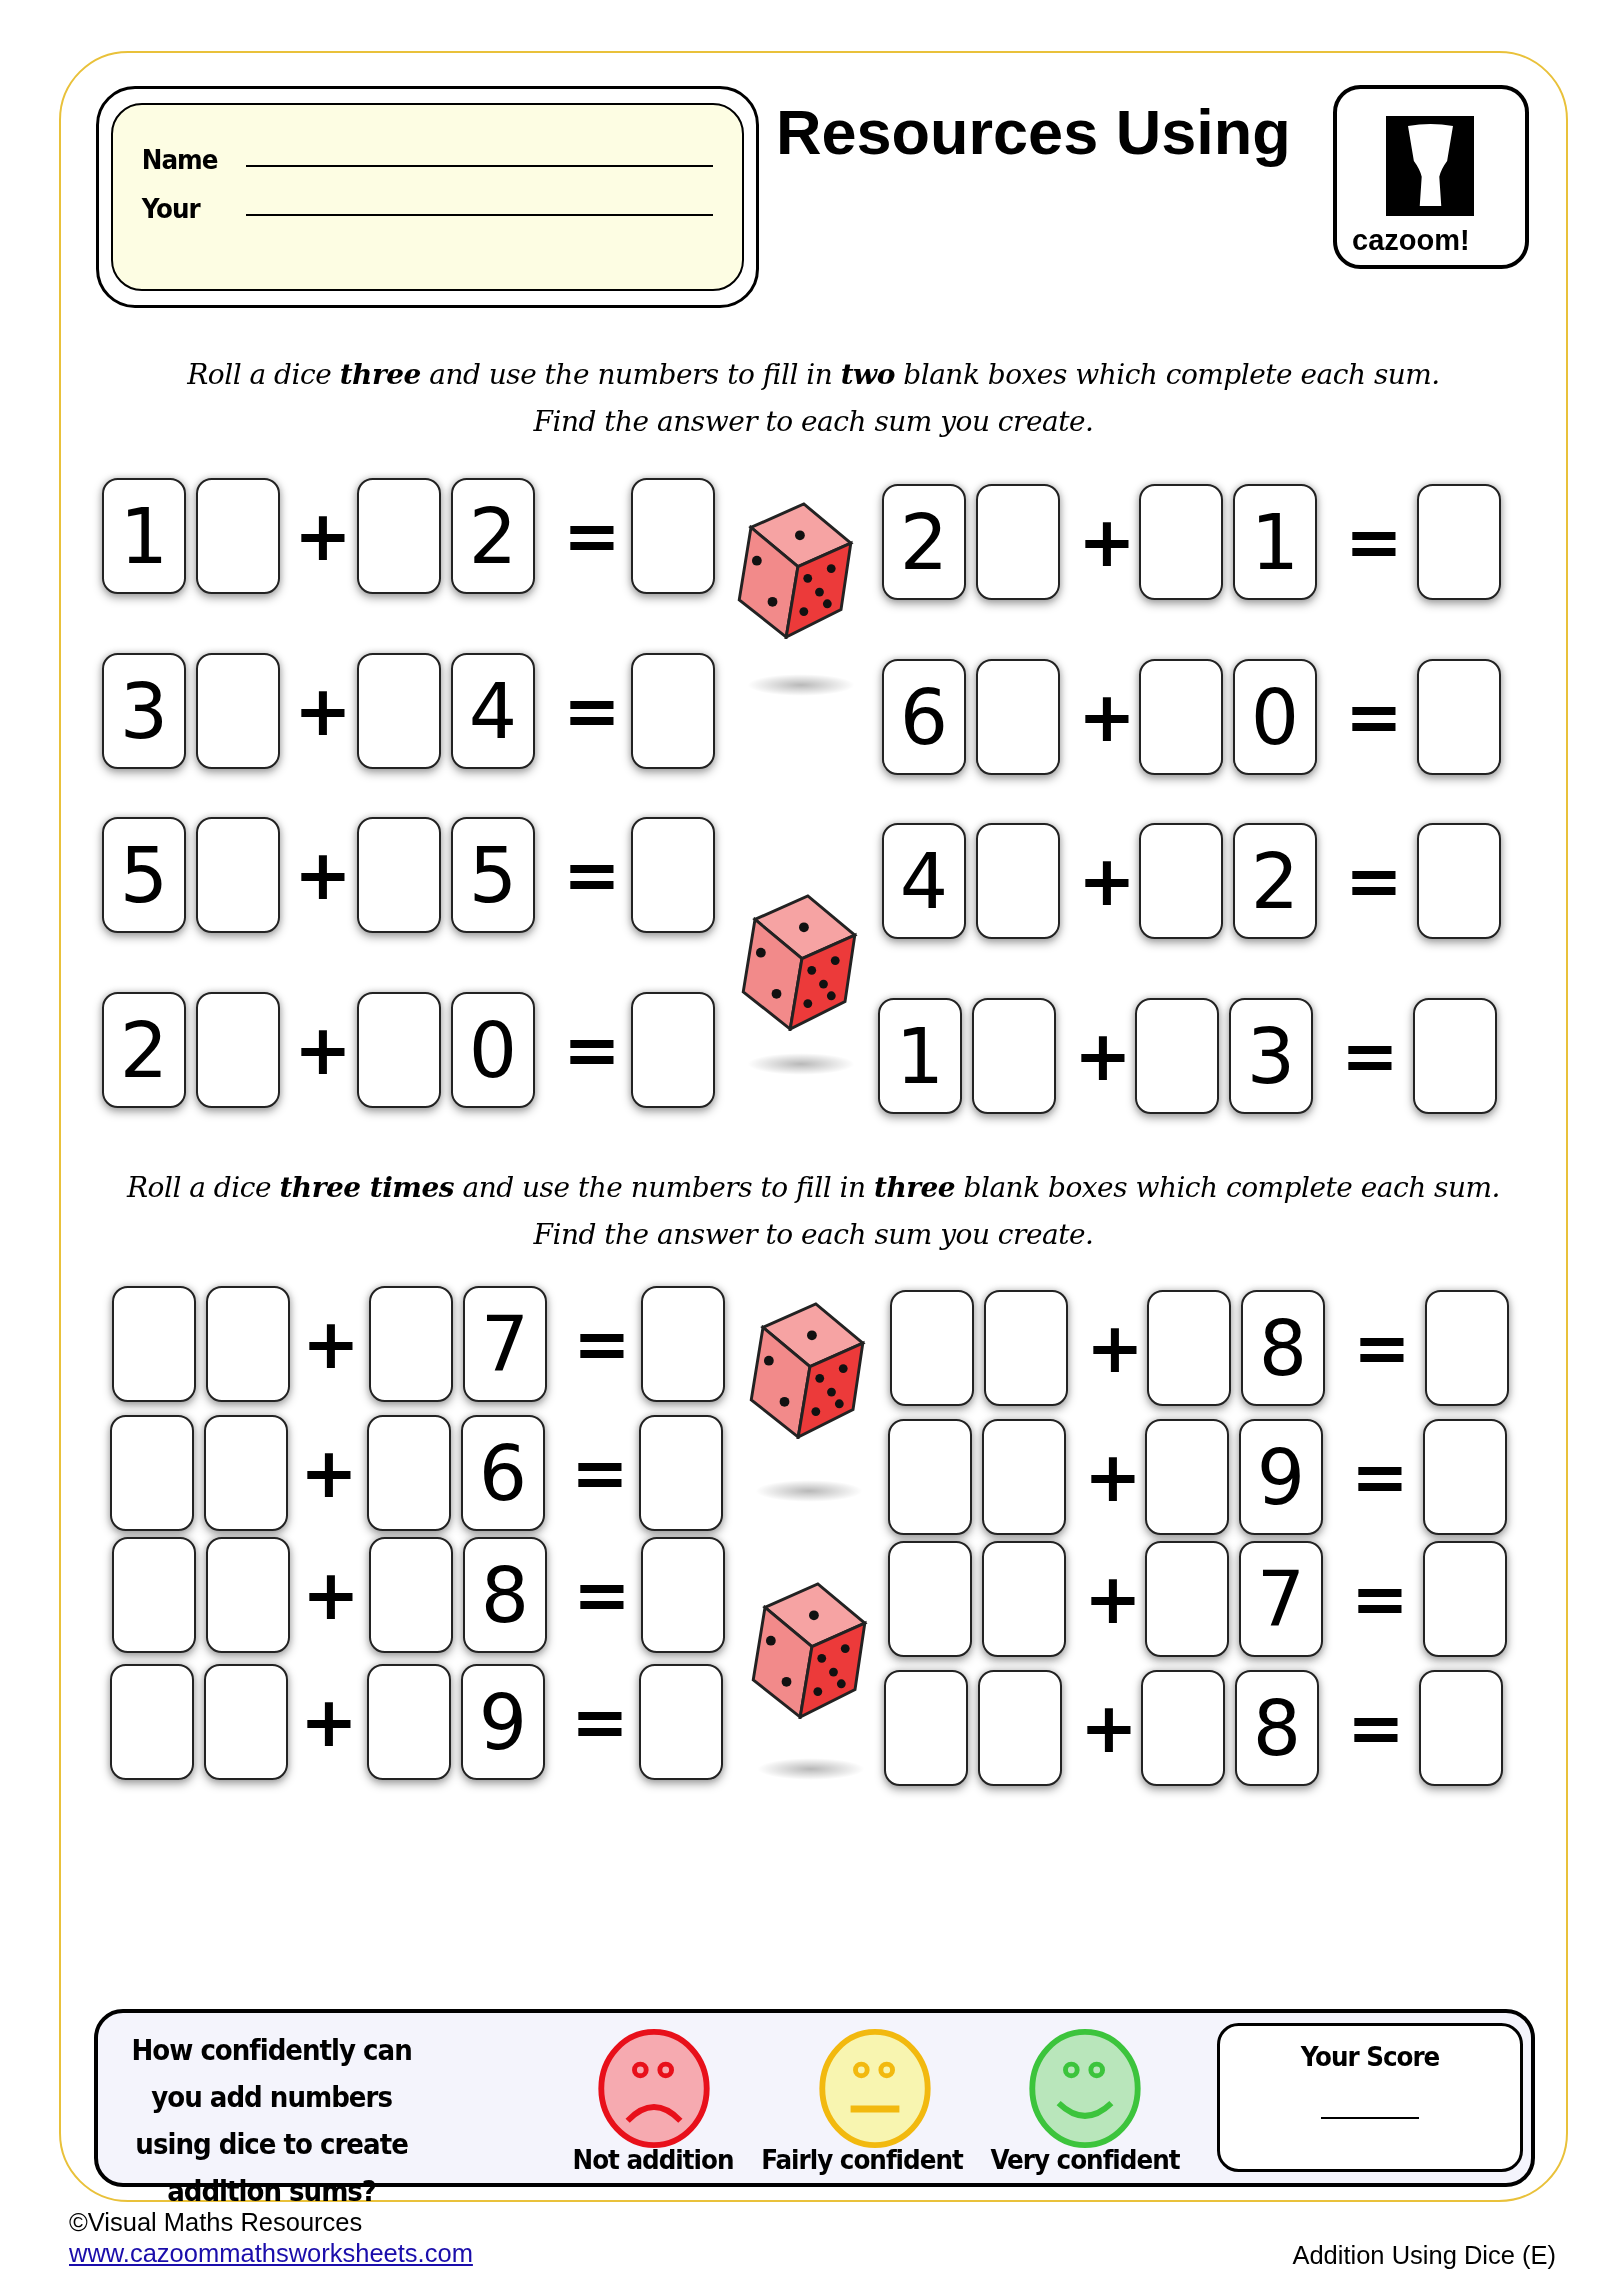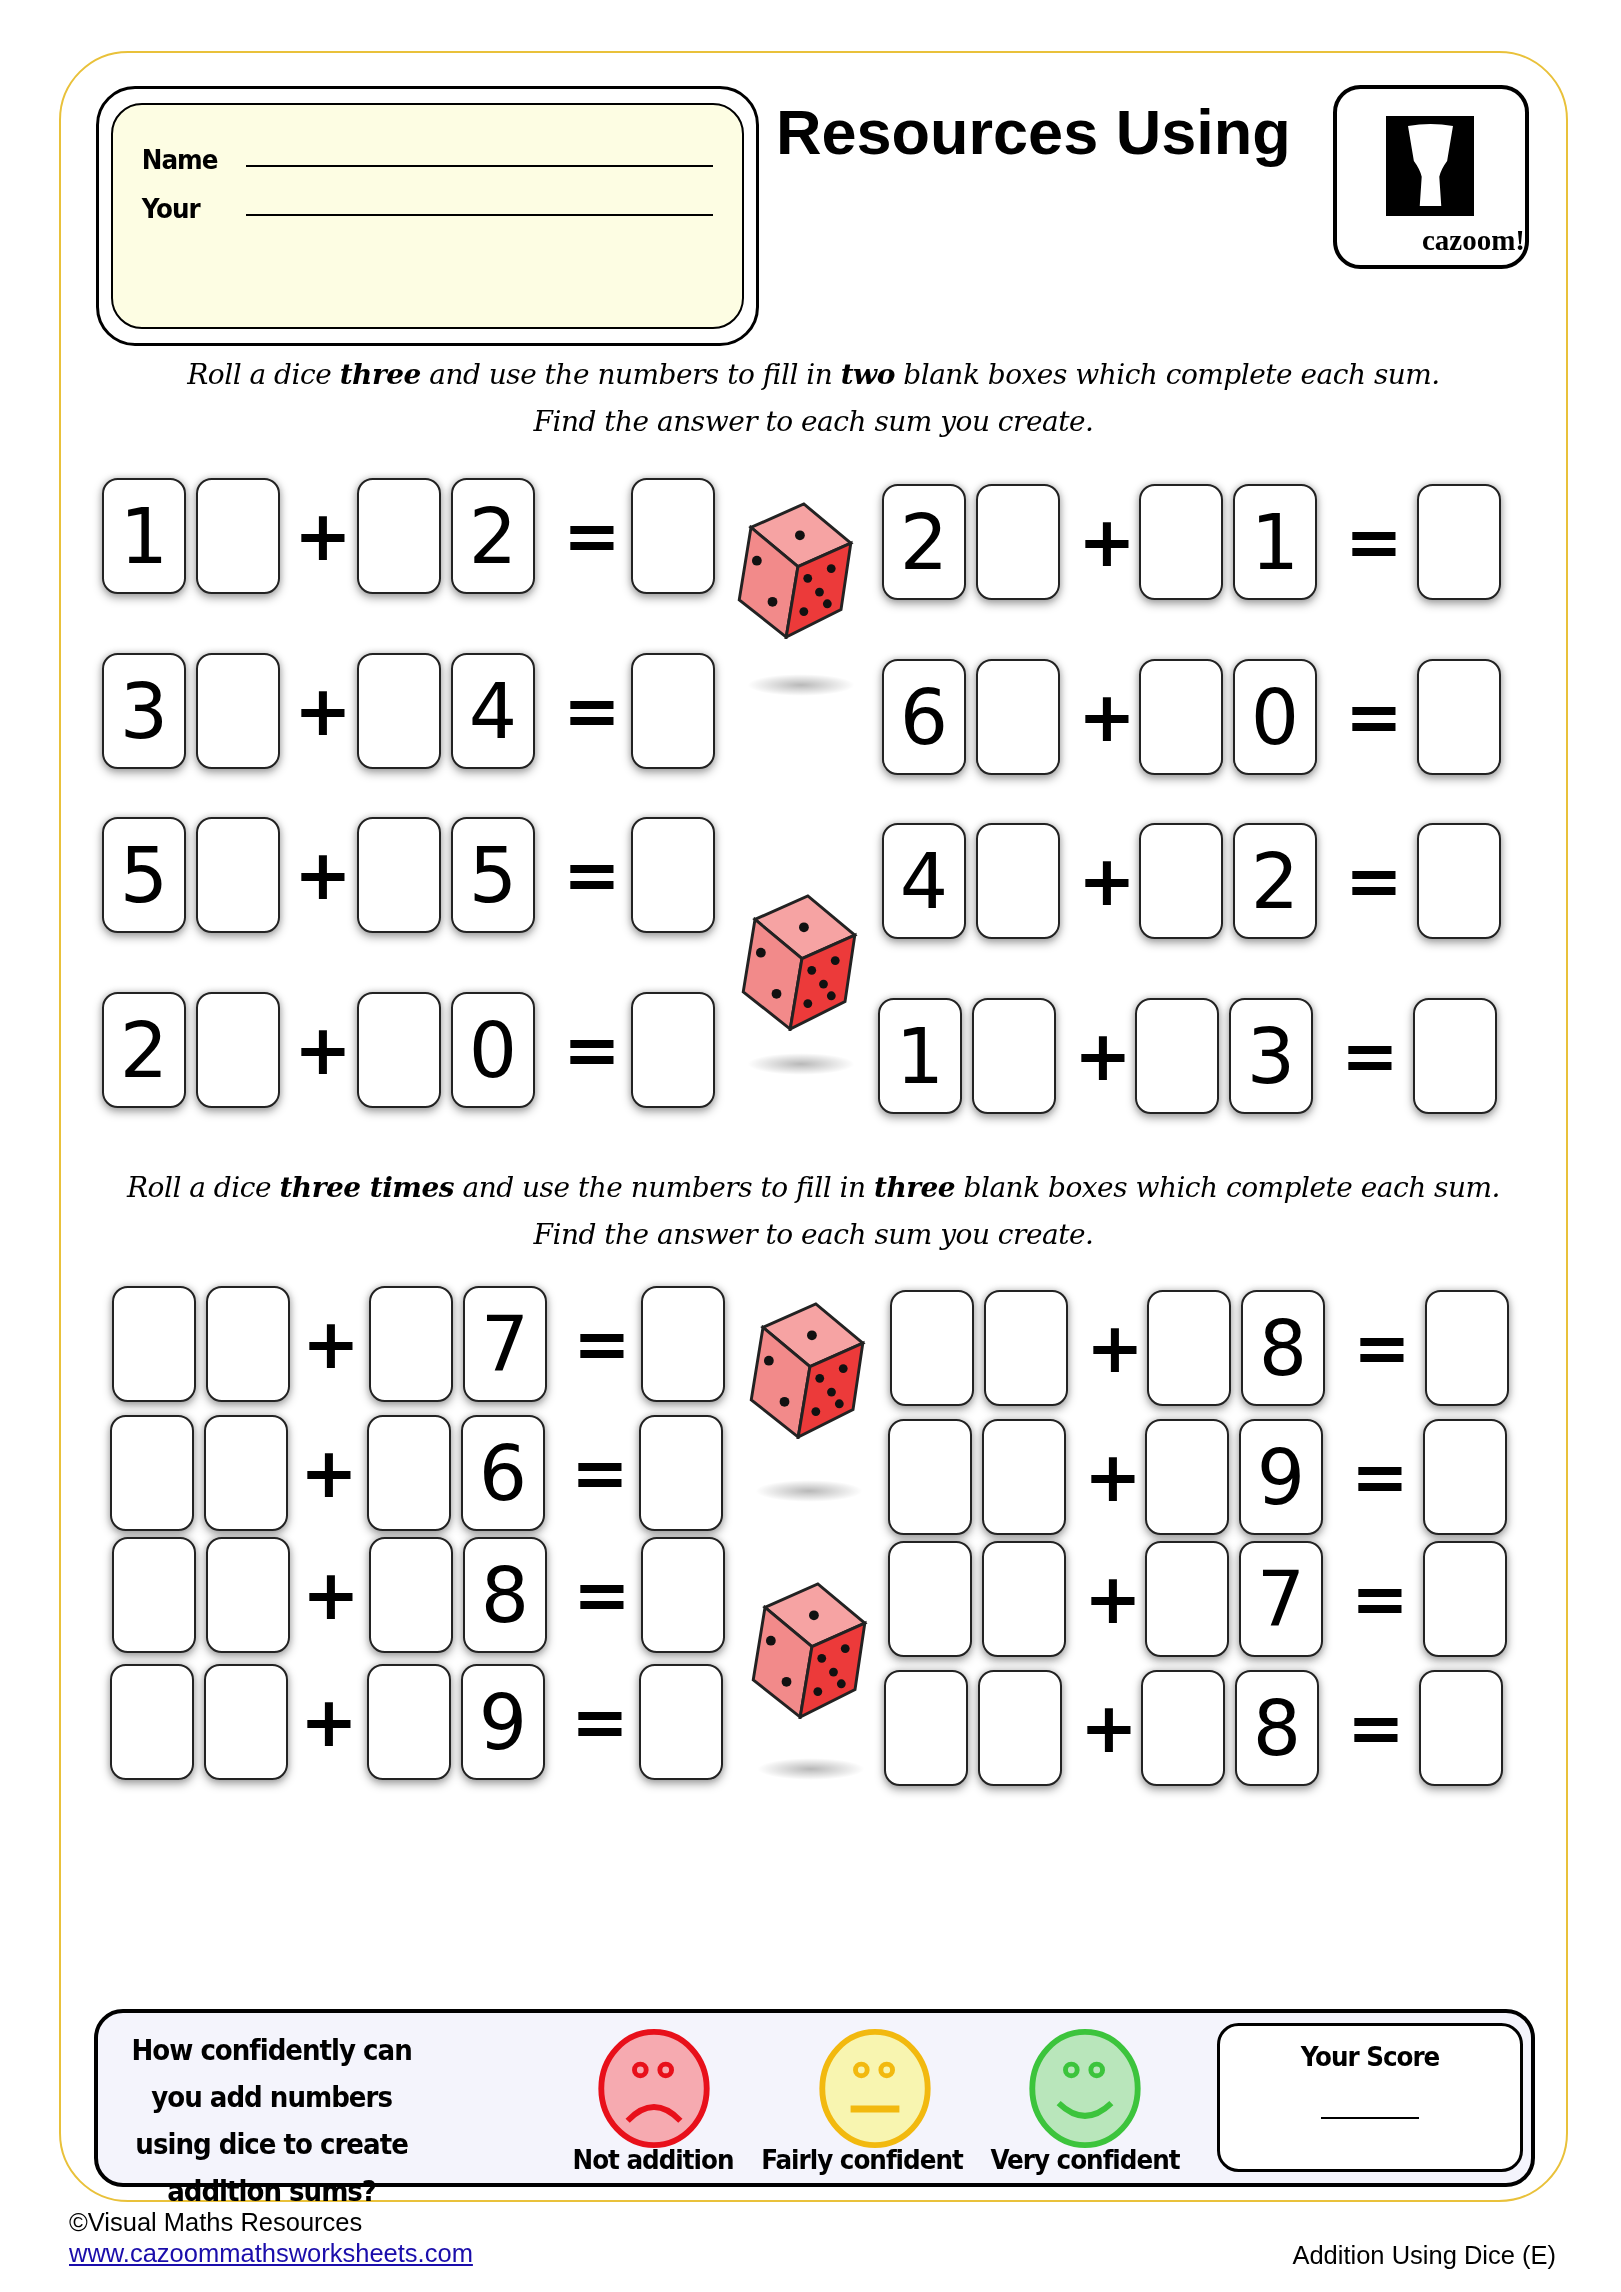--- a/index.html
+++ b/index.html
@@ -1,28 +1,28 @@
 <!DOCTYPE html>
 <html><head>
 <meta charset="utf-8">
 <style>
   *{box-sizing:border-box;margin:0;padding:0}
   html,body{width:1621px;height:2293px;background:#fff;overflow:hidden}
   body{position:relative;font-family:"Liberation Sans",sans-serif;color:#000}
   .frame{position:absolute;left:59px;top:51px;width:1509px;height:2151px;border:2.9px solid #e9c13a;border-radius:69px}
-  .namebox{position:absolute;left:96px;top:86px;width:663px;height:260px;border:3.9px solid #000;border-radius:39px;background:#fff}
+  .namebox{position:absolute;left:96px;top:86px;width:663px;height:222px;border:3.9px solid #000;border-radius:39px;background:#fff}
   .namebox-inner{position:absolute;left:11.8px;top:13.7px;right:11.8px;bottom:13.7px;border:2.9px solid #000;border-radius:31px;background:#fdfde3;padding:21.6px 29px}
   .field{display:flex;align-items:flex-end;height:49px}
   .field-label{width:98px;font-family:"DejaVu Sans Condensed","DejaVu Sans",sans-serif;font-weight:bold;font-size:27.4px;letter-spacing:-1px}
   .field-line{flex:1;border-bottom:2.9px solid #000;margin-bottom:7.8px;margin-left:5.9px}
   .title{position:absolute;left:776px;top:98px;font-family:"Liberation Sans",sans-serif;font-weight:bold;font-size:63px;line-height:69px}
   .logo{position:absolute;left:1333px;top:85px;width:196px;height:184px;border:4.9px solid #000;border-radius:27.4px;background:#fff}
   .logo-img{position:absolute;left:49px;top:27.4px;width:88px;height:100px;background:#000}
   .drum{position:absolute;left:17.6px;top:5.9px;width:53px;height:88px}
-  .logo-text{position:absolute;left:15px;right:0;bottom:7.8px;text-align:right;font-family:Liberation Serif, serif;font-weight:bold;font-size:29px;letter-spacing:0}
+  .logo-text{position:absolute;left:15px;right:0;bottom:7.8px;text-align:left;font-family:Liberation Sans, sans-serif;font-weight:bold;font-size:29px;letter-spacing:0}
   .instr{position:absolute;left:59px;width:1509px;text-align:center;font-family:"DejaVu Serif",serif;font-style:italic;font-size:28px;line-height:47px;letter-spacing:-0.5px}
   .instr b{font-weight:bold}
   .sum{position:absolute;height:118px}
   .box{position:absolute;top:0;width:84px;height:116px;border:2.9px solid #222;border-radius:15.7px;background:#fff;box-shadow:0 3.9px 9.8px rgba(0,0,0,.35),0 0 5.9px rgba(0,0,0,.15);display:flex;align-items:center;justify-content:center;font-family:"DejaVu Sans",sans-serif;font-size:76px;font-weight:normal;color:#000}
   .op{position:absolute;top:23.5px;font-family:"DejaVu Sans",sans-serif;font-weight:bold;font-size:69px;line-height:69px}
   .die{position:absolute;width:118px;height:137px}
   .shadow{position:absolute;width:108px;height:21.6px;border-radius:50%;background:radial-gradient(ellipse at center,rgba(0,0,0,.28),rgba(0,0,0,0) 70%)}
   .confbar{position:absolute;left:94px;top:2009px;width:1441px;height:178px;border:4.9px solid #000;border-radius:29px;background:#f4f4fc}
   .conf-q{position:absolute;left:21.6px;top:13.7px;width:304px;font-family:"DejaVu Sans Condensed","DejaVu Sans",sans-serif;font-weight:bold;font-size:29px;line-height:47px;text-align:center;letter-spacing:-1px}
   .face{position:absolute;top:13.7px;width:116px;height:123px}

